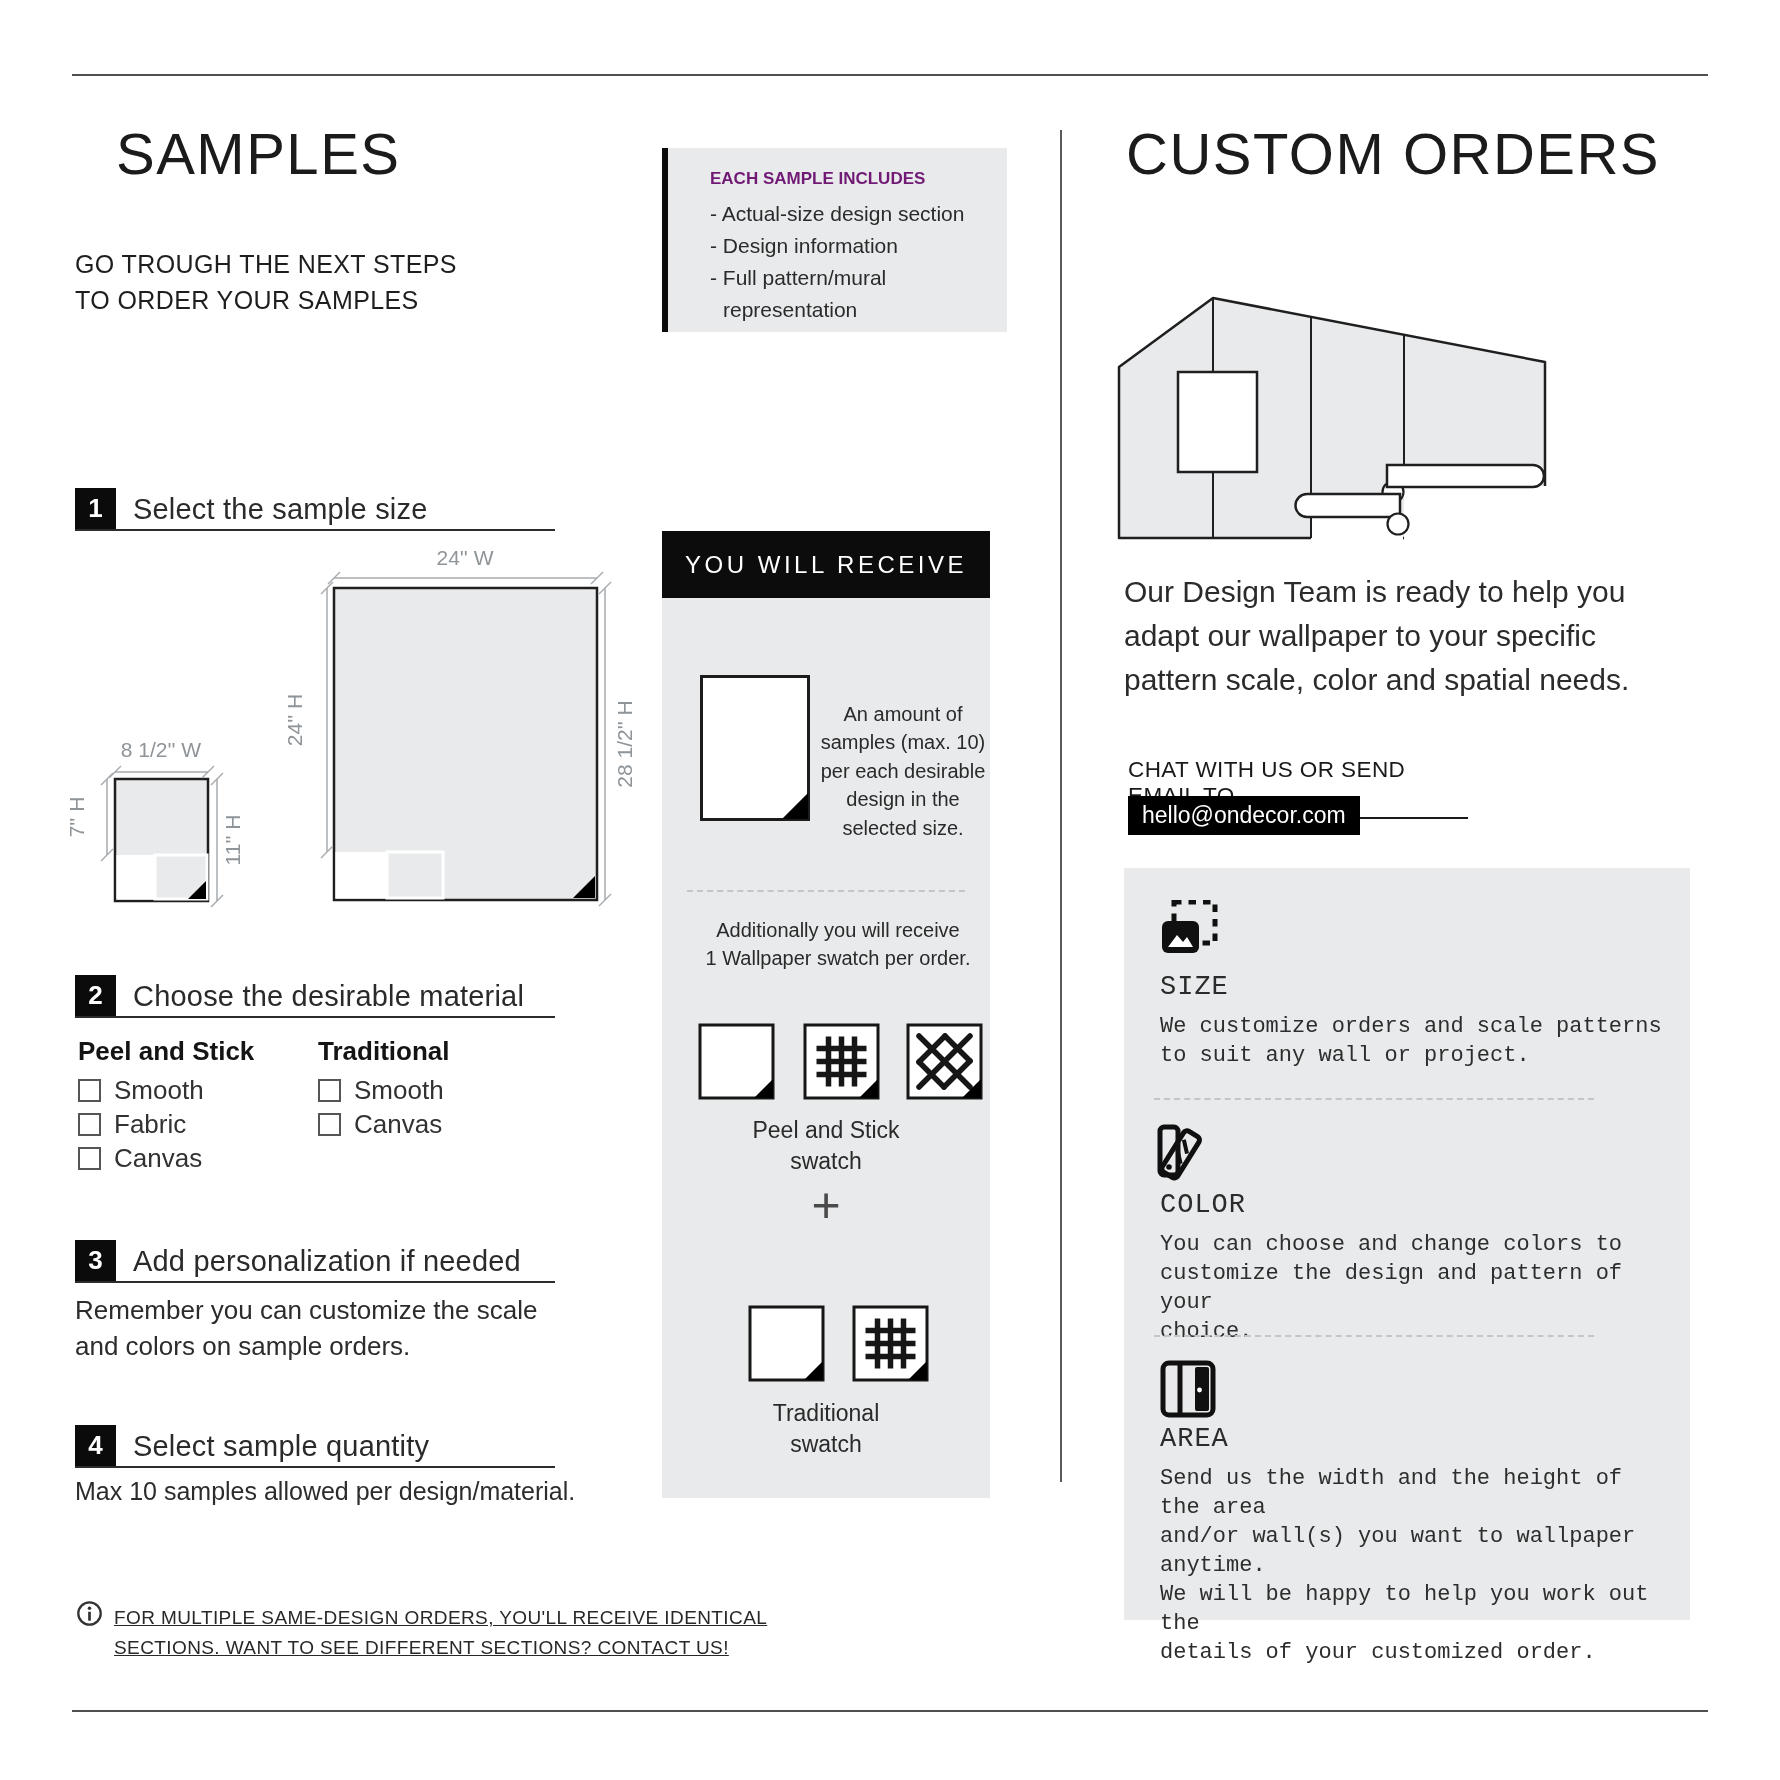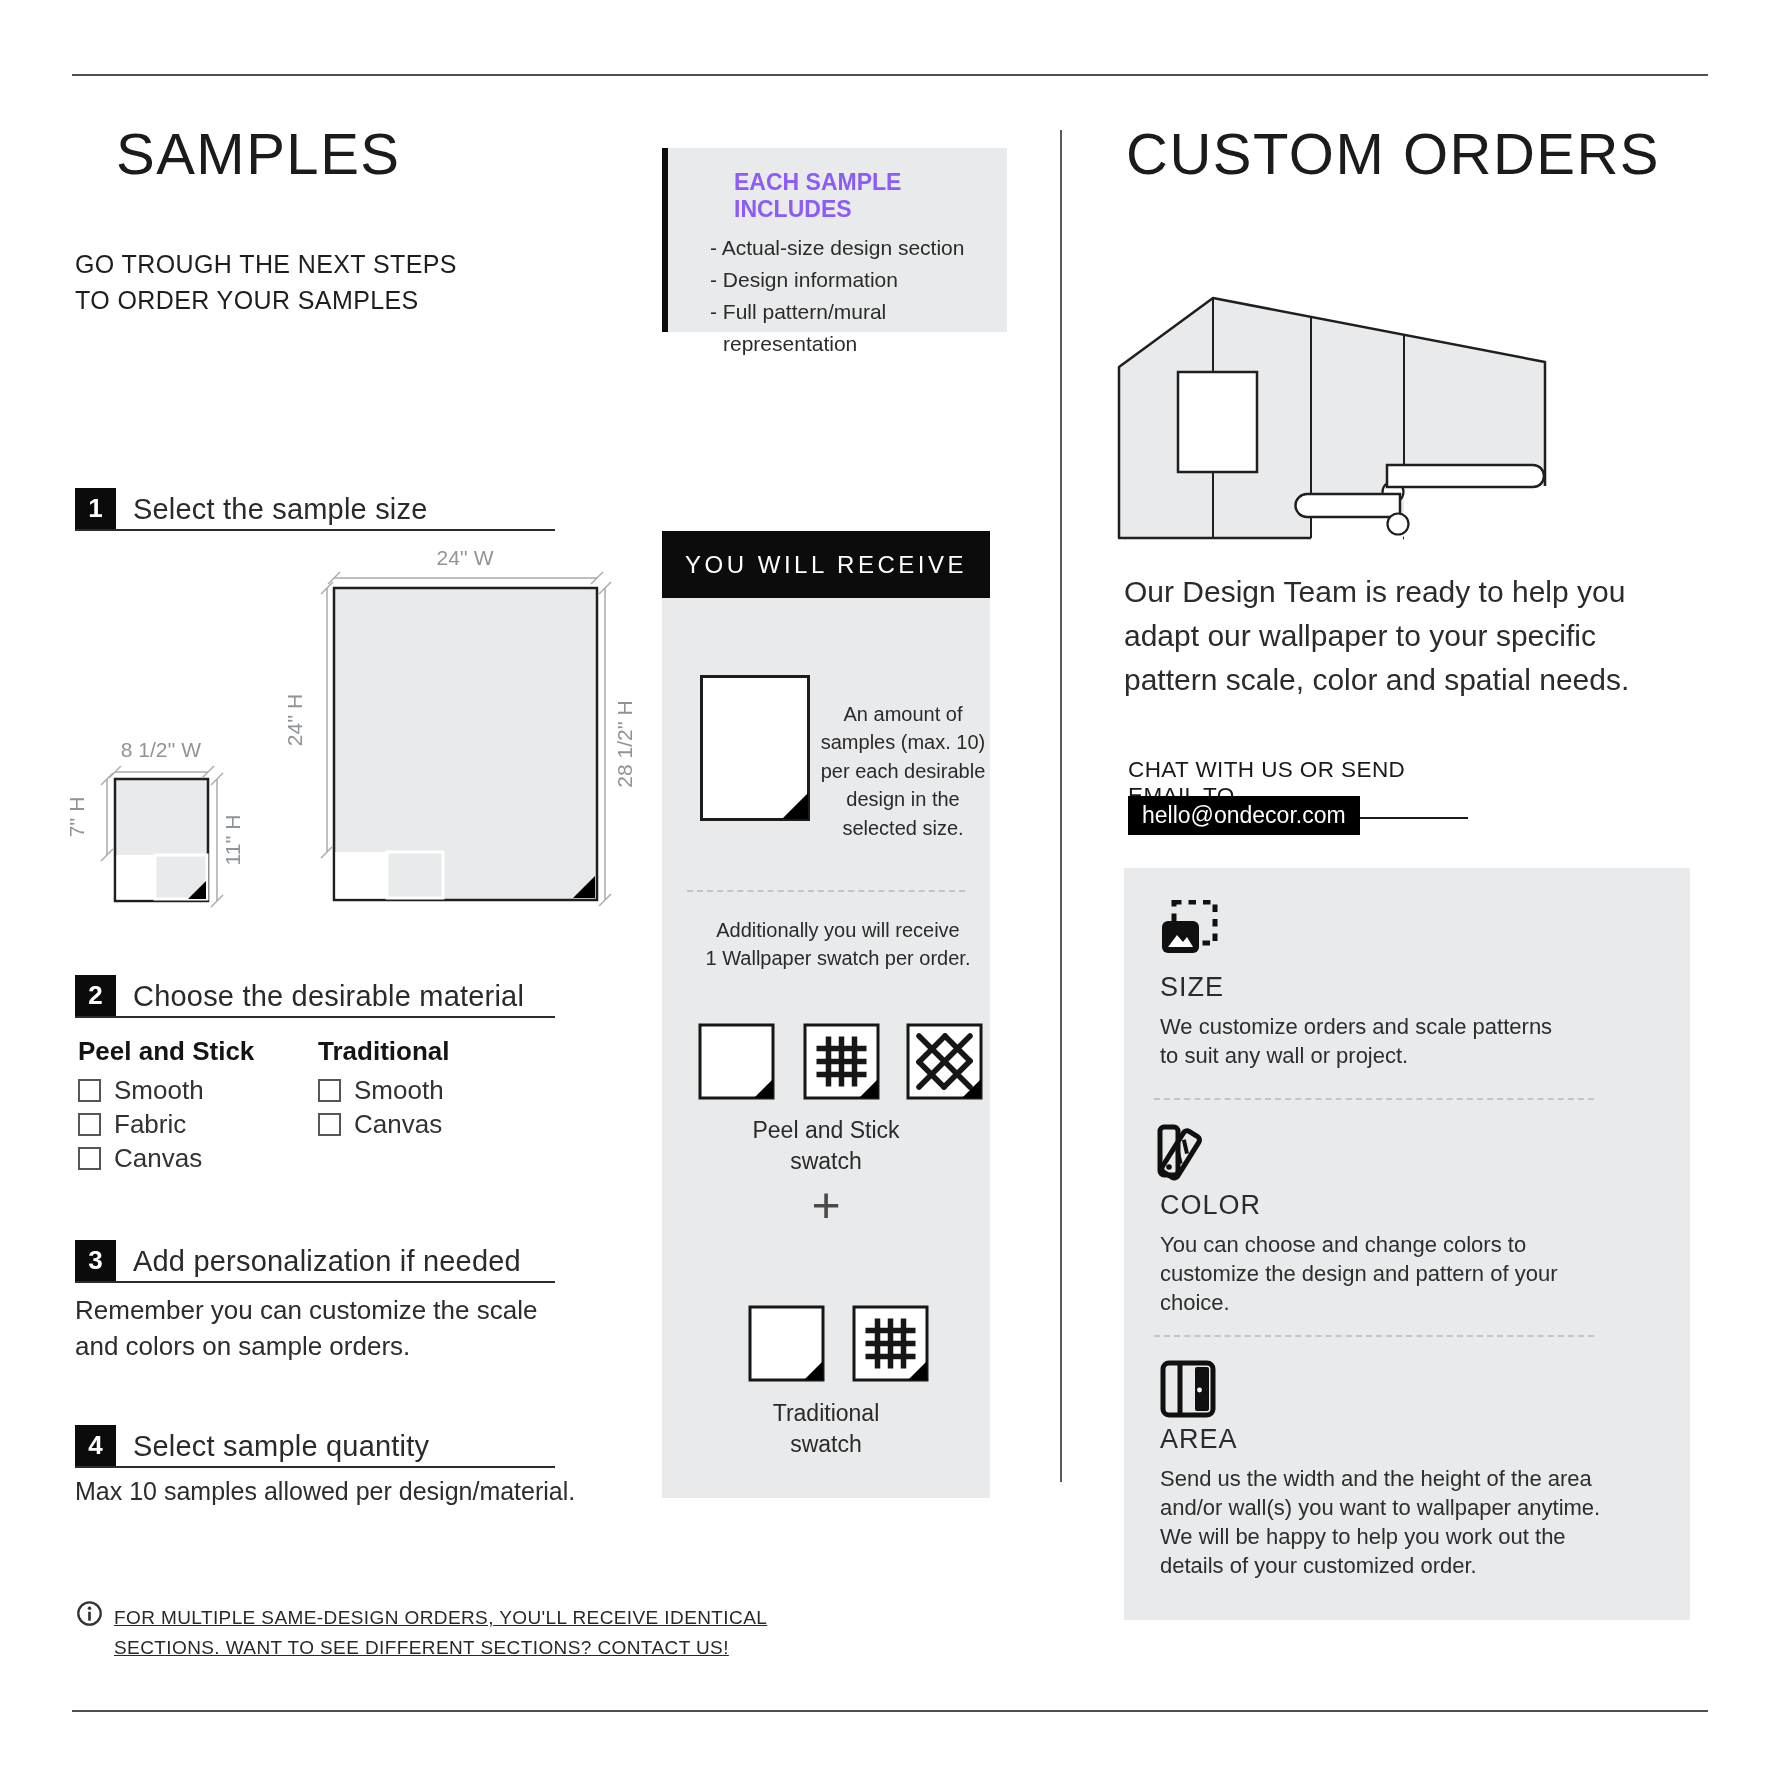--- a/index.html
+++ b/index.html
@@ -14,21 +14,21 @@
   #rule-top{left:72px;top:74px;width:1636px;height:2px;background:#4f4f4f;}
   #rule-bottom{left:72px;top:1710px;width:1636px;height:2px;background:#4f4f4f;}
   #divider-v{left:1060px;top:130px;width:2px;height:1352px;background:#5a5a5a;}
 
   
   #samples-title{left:72px;top:120px;font-size:58px;letter-spacing:1.5px;color:#1b1b1b;margin-left:44px;}
   #samples-sub{left:75px;top:246px;font-size:25px;line-height:1.45;letter-spacing:.4px;color:#1e1e1e;}
 
   #includes-box{left:662px;top:148px;width:345px;height:184px;background:#e9eaeb;
     border-left:6px solid #0b0b0b;box-sizing:border-box;padding:21px 14px 0 42px;}
-  #includes-title{font-size:23px;font-weight:bold;color:#8b5cf6;margin-bottom:9px;margin-left:24px;}
+  #includes-title{font-size:17px;font-weight:bold;color:#701a75;margin-bottom:9px;}
   .includes-item{font-size:21px;color:#2b2b2b;line-height:1.52;padding-left:13px;text-indent:-13px;}
 
   .step-head{position:absolute;left:75px;width:480px;display:flex;gap:17px;border-bottom:2px solid #2c2c2c;}
   .step-num{width:41px;height:41px;background:#0b0b0b;color:#fff;font-size:26px;font-weight:bold;
     display:flex;align-items:center;justify-content:center;flex:0 0 auto;}
   .step-title{font-size:29px;color:#2a2a2a;padding-top:5px;letter-spacing:.2px;}
   #step1{top:488px;} #step2{top:975px;} #step3{top:1240px;} #step4{top:1425px;}
 
   #diagram-svg{left:40px;top:545px;}
   .fig{fill:#e8eaeb;stroke:#1f1f1f;stroke-width:2.5;}
@@ -64,21 +64,21 @@
   #trad-label{position:absolute;left:0;top:800px;width:328px;text-align:center;font-size:23px;line-height:1.35;color:#2a2a2a;}
 
   
   #custom-title{left:1126px;top:120px;font-size:58px;letter-spacing:1.5px;color:#1b1b1b;}
   #house-svg{left:1095px;top:275px;}
   #custom-intro{left:1124px;top:570px;width:590px;font-size:30px;line-height:1.47;color:#2b2b2b;}
   #chat-label{left:1128px;top:757px;width:340px;font-size:22.5px;letter-spacing:.4px;color:#191919;
     border-bottom:2px solid #191919;padding-bottom:8px;}
   #email-box{left:1128px;top:796px;background:#000;color:#fff;font-size:23px;padding:6px 14px;}
 
-  #custom-box{left:1124px;top:868px;width:566px;height:752px;background:#e9eaeb;}
+  #custom-box{left:1124px;top:868px;width:566px;height:752px;background:#e9eaeb;font-family:Liberation Mono, monospace;}
   .feat-icon{position:absolute;left:36px;}
   #feat-icon-size{top:32px;}
   #feat-icon-color{top:256px;left:32px;}
   #feat-icon-area{top:492px;}
   .feat-name{position:absolute;left:36px;font-size:27px;letter-spacing:1px;color:#2b2b2b;}
   #feat-name-size{top:104px;} #feat-name-color{top:322px;} #feat-name-area{top:556px;}
   .feat-text{position:absolute;left:36px;width:506px;font-size:22px;line-height:1.32;color:#2d2d2d;}
   #feat-text-size{top:144px;} #feat-text-color{top:362px;} #feat-text-area{top:596px;}
   .dash-right{position:absolute;left:30px;width:440px;border-top:2px dashed #c3c5c7;}
   #dash-r1{top:230px;} #dash-r2{top:467px;}

